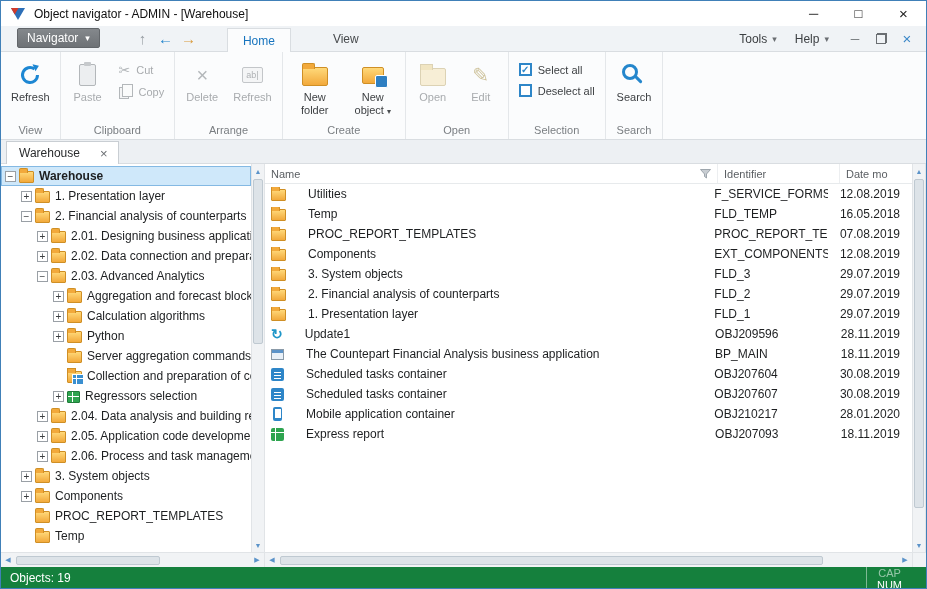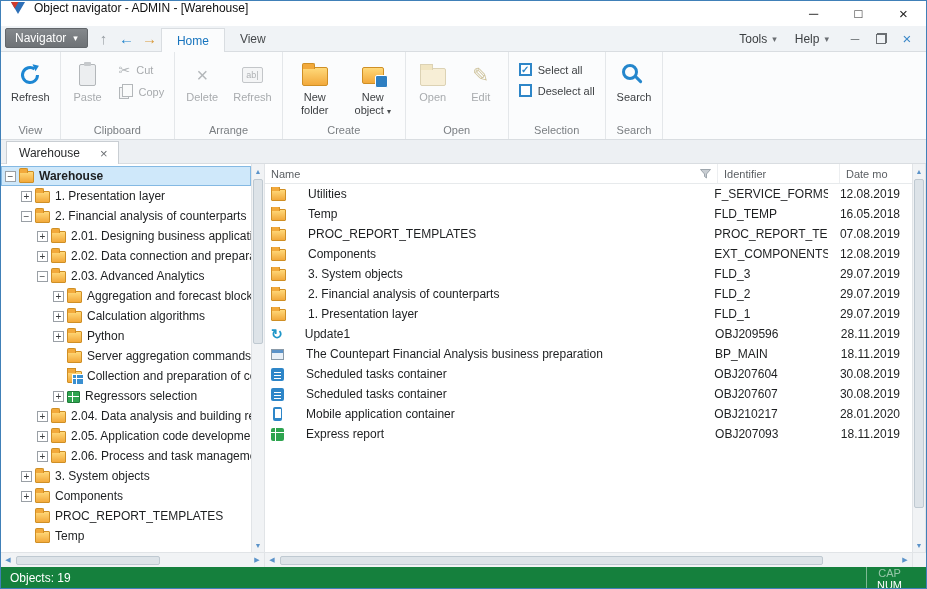--- a/index.html
+++ b/index.html
@@ -1,28 +1,28 @@
 <!DOCTYPE html>
 <html><head>
 <meta charset="utf-8">
 <style>
   * { margin:0; padding:0; box-sizing:border-box; }
   html,body { background:#c9ccd0; font-family:"Liberation Sans", sans-serif; }
   .window { width:927px; height:589px; background:#fff; border:1px solid #4080b8; display:flex; flex-direction:column; overflow:hidden; }
 
   
-  .titlebar { height:25px; flex:0 0 auto; display:flex; align-items:flex-start; background:#fff; padding-left:9px; }
+  .titlebar { height:25px; flex:0 0 auto; display:flex; align-items:center; background:#fff; padding-left:9px; }
   .app-icon { width:16px; height:14px; margin-right:8px; flex:0 0 auto; }
   .title-text { font-size:12px; color:#101010; }
   .title-controls { margin-left:auto; display:flex; height:100%; }
   .tbtn { width:45px; display:flex; align-items:center; justify-content:center; font-size:13px; color:#222; }
   .tbtn.close { font-size:15px; }
 
   
-  .tabrow { height:26px; flex:0 0 auto; display:flex; align-items:flex-end; background:#f0f3f6; border-bottom:1px solid #d9dde1; padding-left:4px; }
+  .tabrow { height:26px; flex:0 0 auto; display:flex; align-items:flex-end; background:#f0f3f6; border-bottom:1px solid #d9dde1; padding-left:16px;gap:27px; }
   .navigator-btn { height:20px; margin:0 4px 3px 0; padding:0 9px; background:linear-gradient(#84888c,#6e7276); border:1px solid #62666a; border-radius:2px; color:#fff; font-size:12px; display:flex; align-items:center; gap:7px; }
   .navigator-btn .dd { font-size:9px; }
   .nav-arrows { display:flex; align-items:center; margin-bottom:3px; }
   .arrow-btn { width:23px; height:20px; display:flex; align-items:center; justify-content:center; font-size:15px; font-weight:bold; }
   .arrow-up { color:#9aa0a6; }
   .arrow-back { color:#2486cc; }
   .arrow-fwd { color:#d99b3c; }
   .rtab { height:24px; padding:0 15px; display:flex; align-items:center; font-size:12px; color:#46494c; }
   .rtab.active { background:#fbfcfd; border:1px solid #d9dde1; border-bottom:none; margin-bottom:-1px; color:#1774be; z-index:2; }
   .tabrow-right { margin-left:auto; display:flex; align-items:center; height:100%; padding-right:6px; }
@@ -510,21 +510,21 @@
             <div class="lr-name">
               <span class="licon ic-update">↻</span>
               <span>Update1</span>
             </div>
             <div class="lr-id">OBJ209596</div>
             <div class="lr-date">28.11.2019</div>
           </div>
           <div class="list-row">
             <div class="lr-name">
               <span class="licon ic-bizapp"></span>
-              <span>The Countepart Financial Analysis business preparation</span>
+              <span>The Countepart Financial Analysis business application</span>
             </div>
             <div class="lr-id">BP_MAIN</div>
             <div class="lr-date">18.11.2019</div>
           </div>
           <div class="list-row">
             <div class="lr-name">
               <span class="licon ic-tasks"></span>
               <span>Scheduled tasks container</span>
             </div>
             <div class="lr-id">OBJ207604</div>

